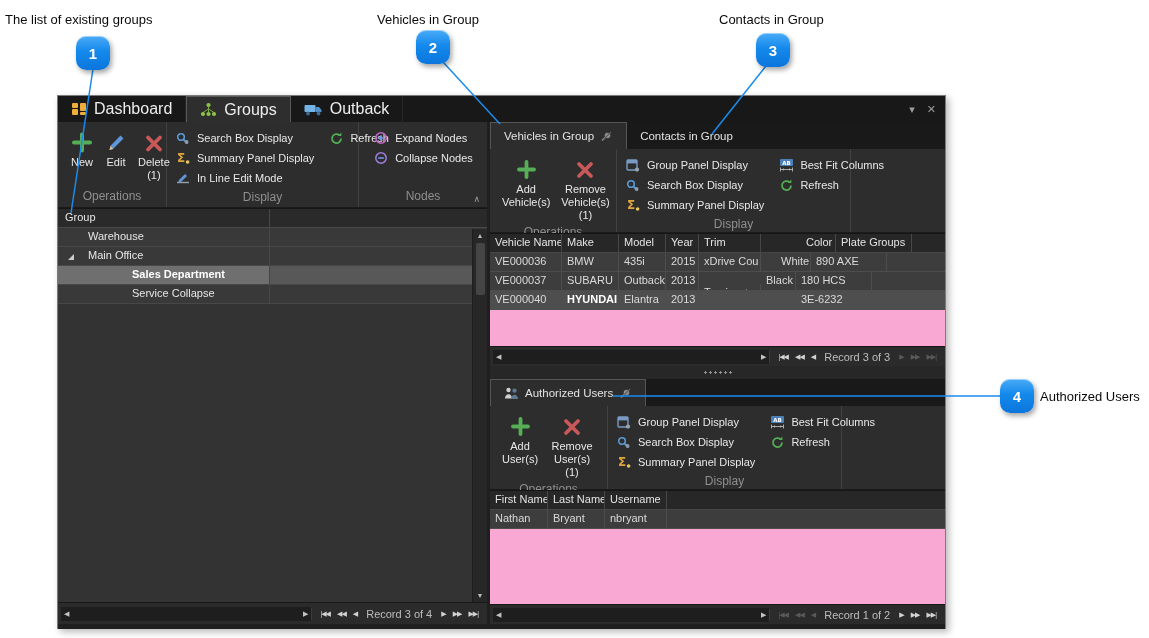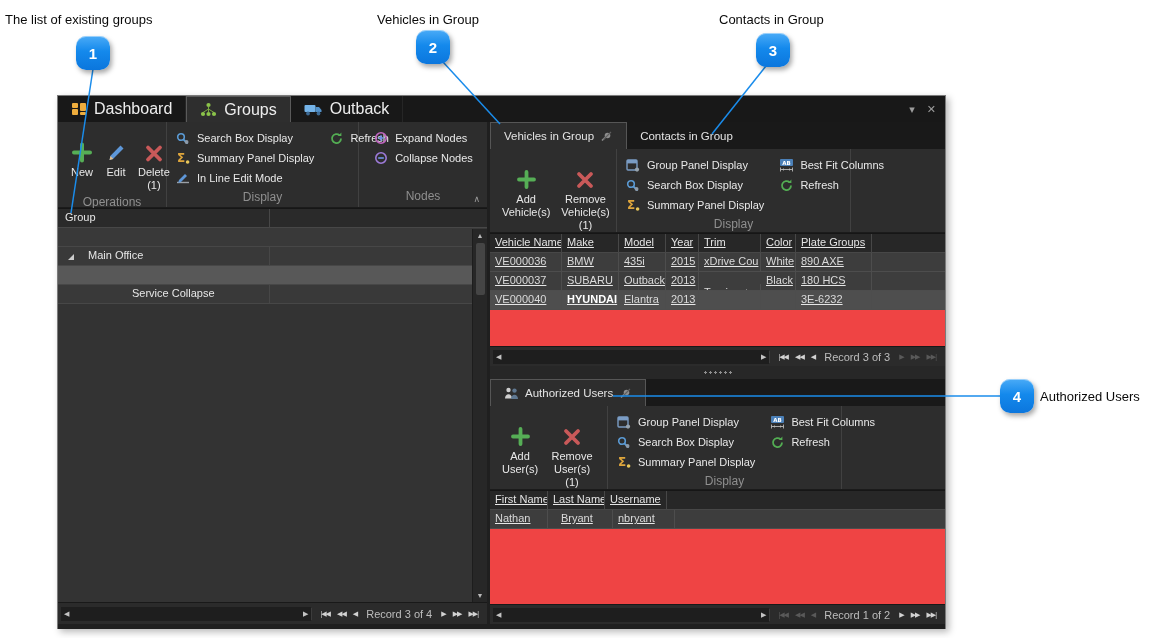--- a/index.html
+++ b/index.html
@@ -32,36 +32,36 @@
   .rb-pane { flex:1; }
   .vsplit { height:13px; background:#272727; display:flex; align-items:center; justify-content:center; }
   .grip { width:30px; height:3px; background-image:radial-gradient(circle,#8f8f8f 1px,transparent 1.3px); background-size:5px 3px; background-repeat:repeat-x; }
 
   
   .ribbon { display:flex; position:relative; border-bottom:1px solid #1b1b1b; background:#2d2d2d; }
   .ribbon.h86 { height:86px; } .ribbon.h84 { height:84px; }
   .rgrp { display:flex; flex-direction:column; border-right:1px solid #414141; }
   .rgrp-body { flex:1; display:flex; padding:6px 8px 0; }
   .rgrp-cap { color:#8f8f8f; font-size:12px; text-align:center; padding:2px 0 4px; }
-  .bigrow { display:flex; gap:3px; align-items:flex-start;margin-top:10px; }
+  .bigrow { display:flex; gap:3px; align-items:flex-start; }
   .bigbtn { display:flex; flex-direction:column; align-items:center; padding:1px 4px; text-align:center; line-height:13px; color:#e8e8e8; }
   .bigbtn .ic { height:27px; display:flex; align-items:center; }
   .smallwrap { display:flex; gap:14px; }
   .smallcol { display:flex; flex-direction:column; }
   .smallitem { display:flex; align-items:center; gap:6px; height:20px; white-space:nowrap; color:#e8e8e8; }
   .smallitem .ic { width:16px; height:15px; display:flex; align-items:center; justify-content:center; }
   .ribbon-chevron { position:absolute; right:7px; bottom:3px; color:#9a9a9a; font-size:9px; }
 
   
   .panetabs { height:27px; background:#191919; display:flex; font-size:11.5px; }
   .ptab { display:flex; align-items:center; gap:6px; padding:0 13px; color:#e3e3e3; }
   .ptab.active { background:#2d2d2d; border:1px solid #565656; border-bottom:none; }
 
   
-  .grid { flex:1; background:#ef4444; border-top:1px solid #161616; position:relative; overflow:hidden;text-decoration:underline; }
+  .grid { flex:1; background:#f9a8d4; border-top:1px solid #161616; position:relative; overflow:hidden; }
   .gridhead { display:flex; height:19px; background:#272727; border-bottom:1px solid #474747; color:#e4e4e4; }
   .gh { padding:2px 5px; border-right:1px solid #474747; white-space:nowrap; overflow:hidden; }
   .grow { display:flex; height:19px; background:#3d3d3d; border-bottom:1px solid #4d4d4d; color:#dadada; }
   .gc { padding:2px 5px; border-right:1px solid #4d4d4d; white-space:nowrap; overflow:hidden; }
   .grow.sel { background:#4e4e4e; }
   .fillc { flex:1; border-right:none; }
   .b { font-weight:bold; color:#fff; }
 
   
   .tree { flex:1; background:#333; border-top:1px solid #161616; position:relative; overflow:hidden; }
@@ -265,28 +265,30 @@
           </div>
           <span class="ribbon-chevron">∧</span>
         </div>
 
         <div class="tree">
           <div class="thead">
             <div class="tcol1">Group</div>
             <div class="tcol2"></div>
           </div>
           <div class="trow root">
+            <div class="tcol1">Warehouse</div>
               <div class="tcol2"></div>
           </div>
           <div class="trow root">
             <span class="exp"></span>
             <div class="tcol1">Main Office</div>
               <div class="tcol2"></div>
           </div>
           <div class="trow child selrow">
+            <div class="tcol1">Sales Department</div>
               <div class="tcol2"></div>
           </div>
           <div class="trow child">
             <div class="tcol1">Service Collapse</div>
               <div class="tcol2"></div>
           </div>
           <div class="vscroll">
             <span class="sa-up"></span>
             <span class="vthumb" style="position:absolute; top:14px;"></span>
             <span class="sa-down"></span>
@@ -416,31 +418,31 @@
               </div>
           </div>
 
           <div class="grid">
             <div class="gridhead">
               <div class="gh" style="width:72px;">Vehicle Name</div>
               <div class="gh" style="width:57px;">Make</div>
               <div class="gh" style="width:47px;">Model</div>
               <div class="gh" style="width:33px;">Year</div>
               <div class="gh" style="width:62px;">Trim</div>
-              <div class="gh" style="width:35px;">Color</div>
+              <div class="gh" style="width:35px;margin-left:40px;">Color</div>
               <div class="gh" style="width:76px;">Plate Groups</div>
               <div class="gh fillc"></div>
             </div>
             <div class="grow">
               <div class="gc" style="width:72px;">VE000036</div>
               <div class="gc" style="width:57px;">BMW</div>
               <div class="gc" style="width:47px;">435i</div>
               <div class="gc" style="width:33px;">2015</div>
               <div class="gc" style="width:62px;">xDrive Cou</div>
-              <div class="gc" style="width:35px;">White</div>
+              <div class="gc" style="width:35px;margin-left:15px;">White</div>
               <div class="gc" style="width:76px;">890 AXE</div>
               <div class="gc fillc"></div>
             </div>
             <div class="grow">
               <div class="gc" style="width:72px;">VE000037</div>
               <div class="gc" style="width:57px;">SUBARU</div>
               <div class="gc" style="width:47px;">Outback</div>
               <div class="gc" style="width:33px;">2013</div>
               <div class="gc" style="width:62px;margin-top:12px;">Touring +</div>
               <div class="gc" style="width:35px;">Black</div>
@@ -589,21 +591,21 @@
 
           <div class="grid">
             <div class="gridhead">
               <div class="gh" style="width:58px;">First Name</div>
               <div class="gh" style="width:57px;">Last Name</div>
               <div class="gh" style="width:62px;">Username</div>
               <div class="gh fillc"></div>
             </div>
             <div class="grow">
               <div class="gc" style="width:58px;">Nathan</div>
-              <div class="gc" style="width:57px;margin-left:8px;">Bryant</div>
+              <div class="gc" style="width:57px;">Bryant</div>
               <div class="gc" style="width:62px;">nbryant</div>
               <div class="gc fillc"></div>
             </div>
           </div>
 
           <div class="bbar">
             <div class="hscroll">
               <span class="sa-left"></span>
               <span class="sa-right"></span>
             </div>

